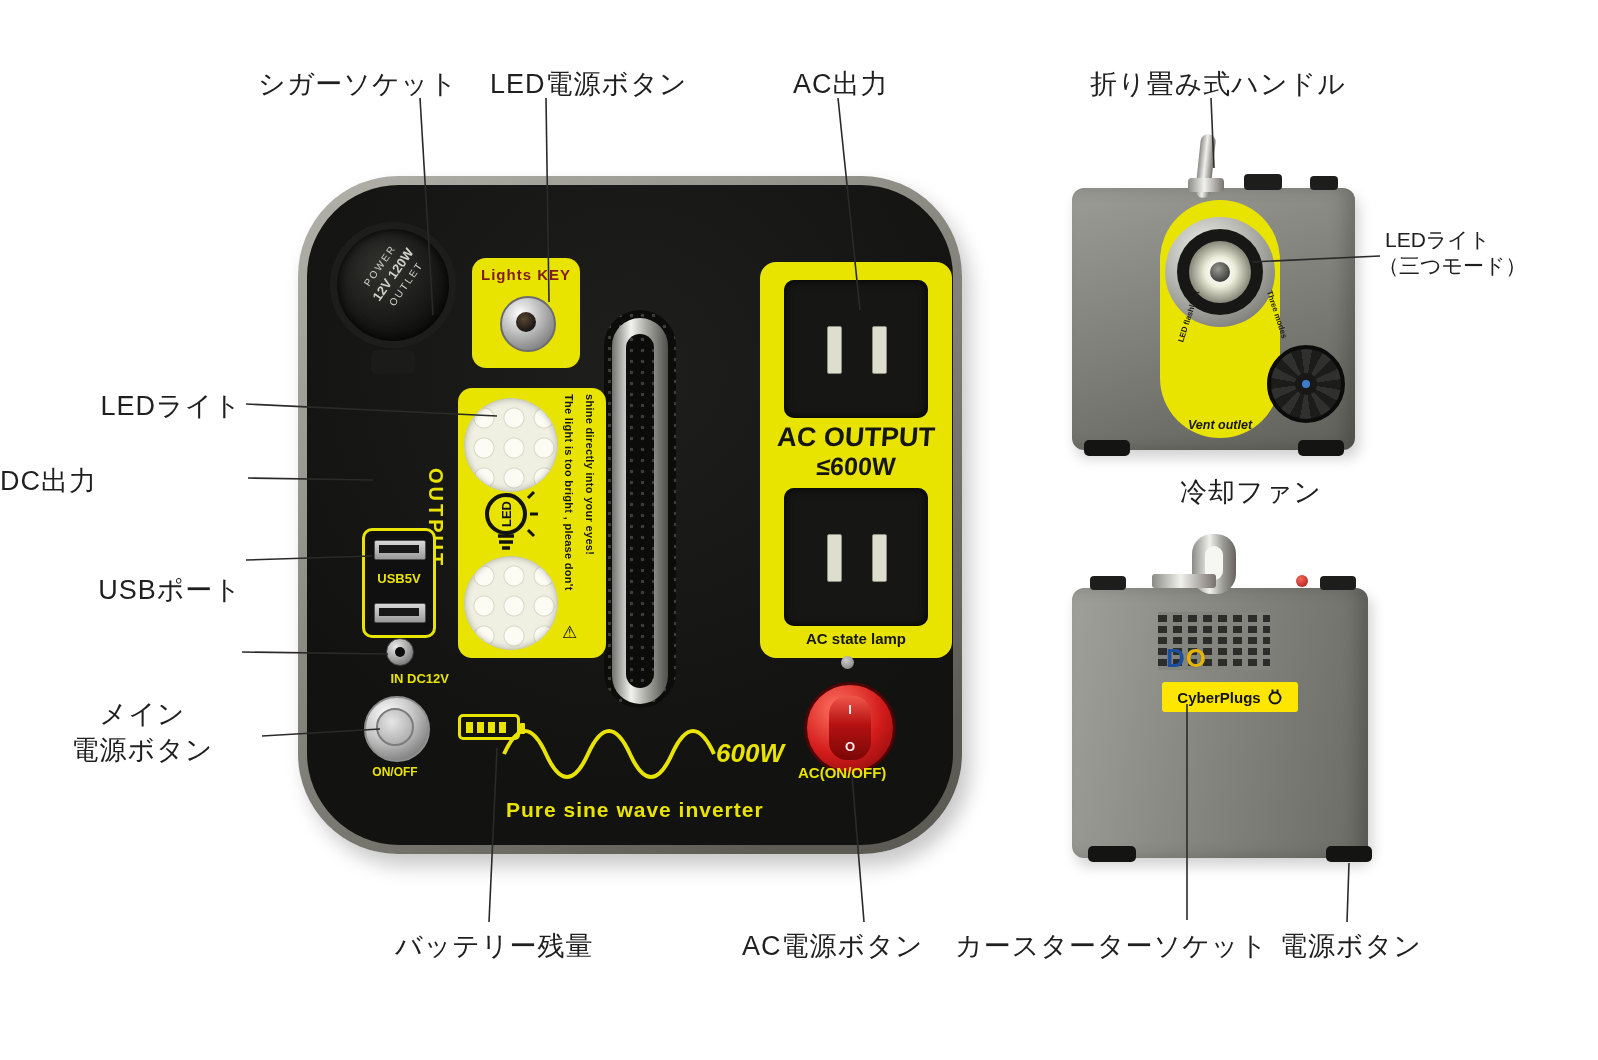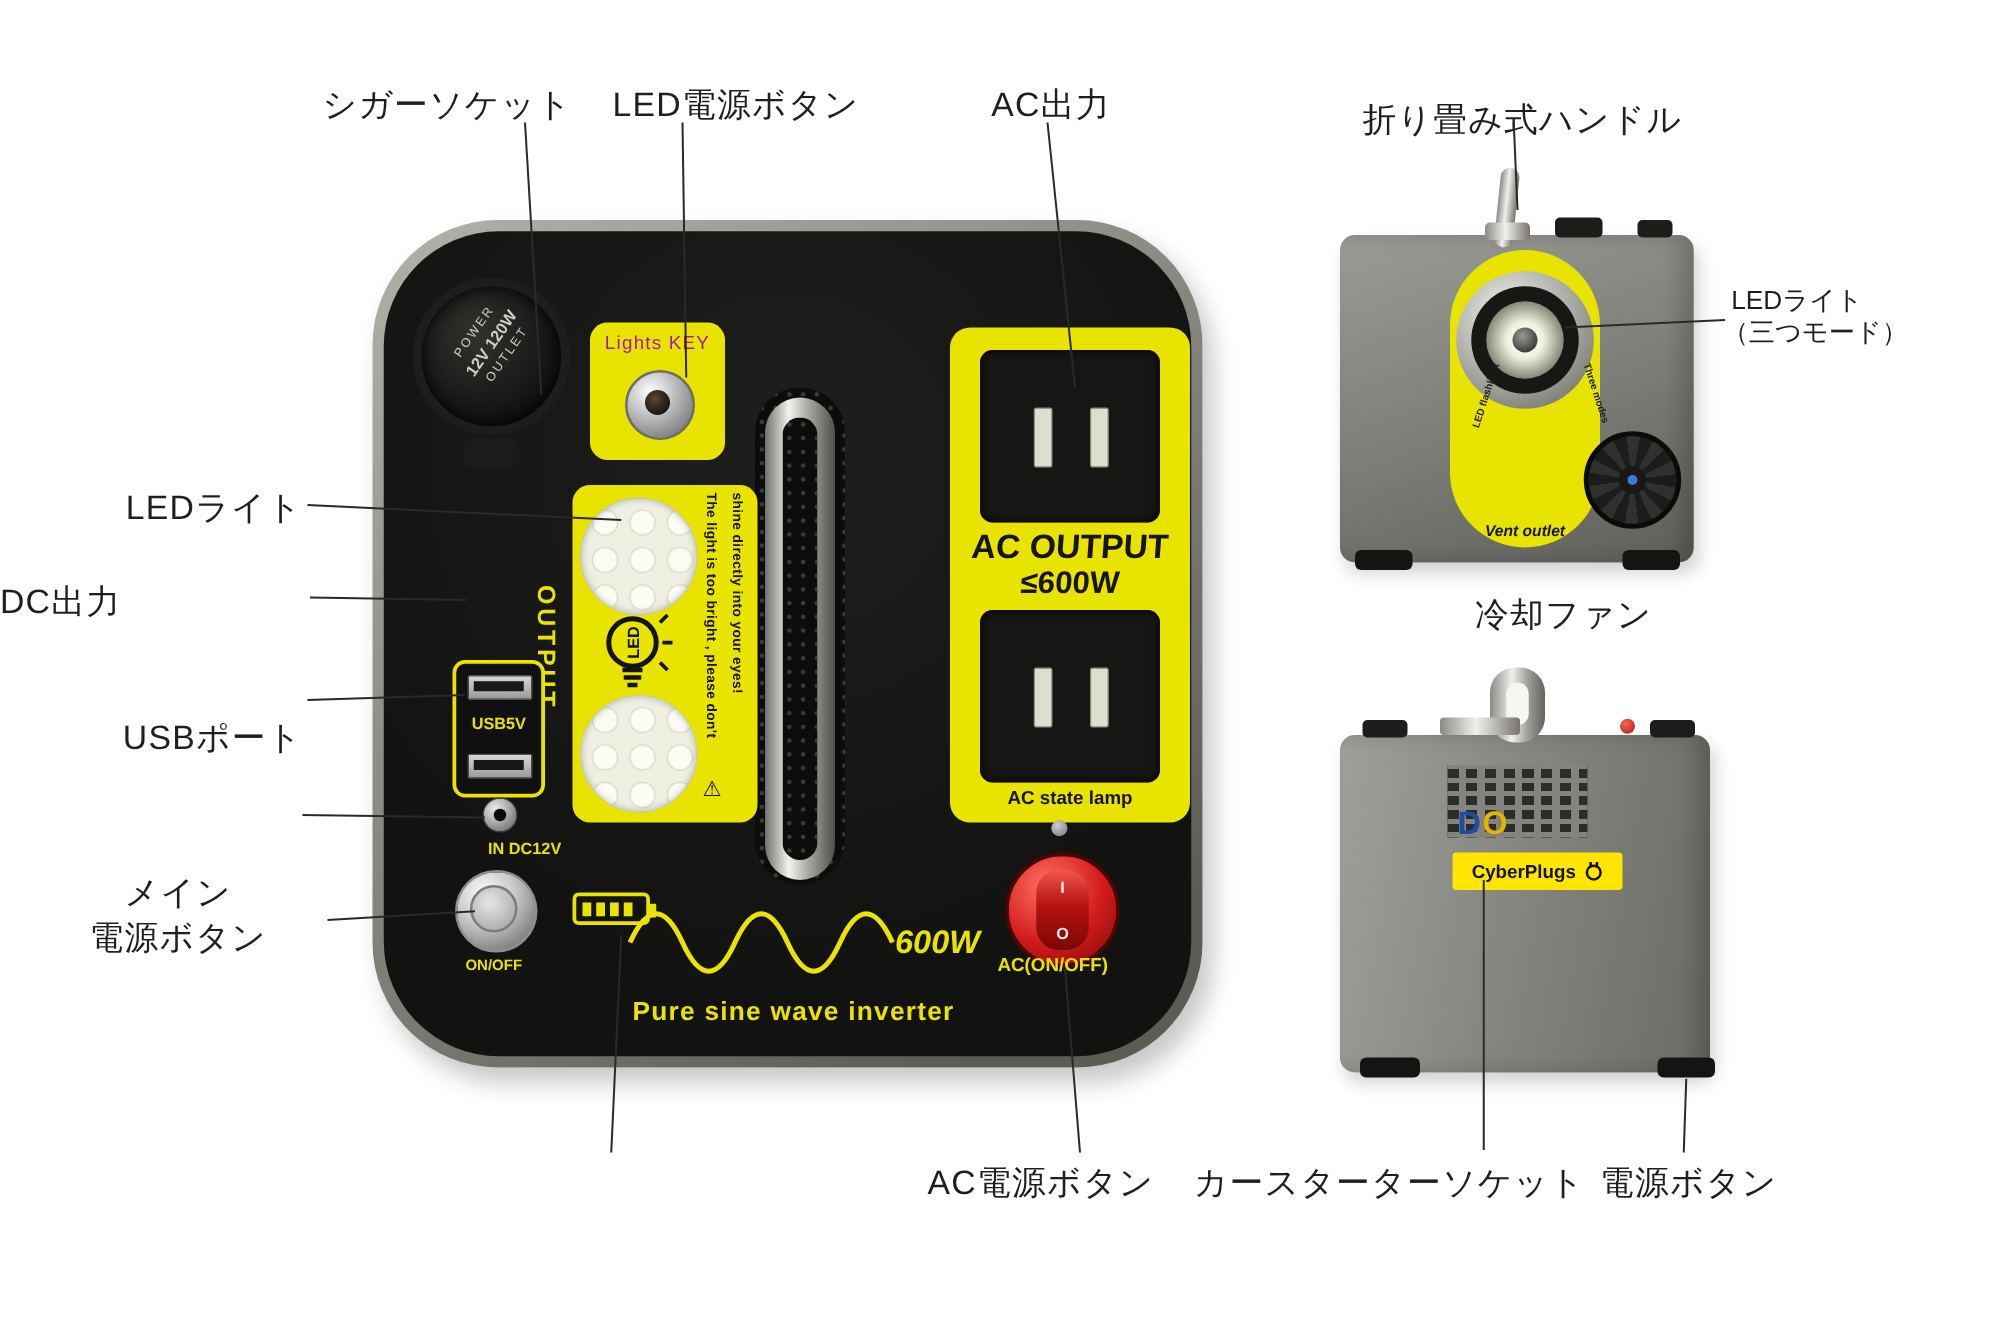--- a/index.html
+++ b/index.html
@@ -22,21 +22,21 @@
 
   .cigar-cap{width:112px;height:112px;border-radius:50%;
     background:radial-gradient(circle at 40% 35%,#32322f,#0f0f0e 75%);
     border:7px solid #1d1d1b;box-shadow:inset 0 0 12px #000;}
   .cigar-cap-text{transform:rotate(-55deg);text-align:center;color:#cfcfc8;margin-top:24px;}
   .ct-small{font-size:10px;letter-spacing:2px;}
   .ct-main{font-size:13px;font-weight:700;margin:3px 0;}
   .cigar-hinge{width:44px;height:24px;background:#1b1b19;border-radius:6px;margin:2px auto 0;}
 
   .yellow-panel{position:absolute;background:#e9e300;border-radius:14px;}
-  .lights-key-label{font-size:15px;font-weight:400;color:#a21caf;text-align:center;padding-top:8px;letter-spacing:1px;}
+  .lights-key-label{font-size:15px;font-weight:700;color:#7f1d1d;text-align:center;padding-top:8px;letter-spacing:1px;}
   .metal-btn{position:absolute;left:28px;top:38px;width:52px;height:52px;border-radius:50%;
     background:radial-gradient(circle at 35% 30%,#ffffff,#9e9e9e 60%,#5f5f5f);border:2px solid #6c6c6c;}
   .metal-btn .core{position:absolute;left:14px;top:14px;width:20px;height:20px;border-radius:50%;
     background:radial-gradient(circle at 40% 35%,#5a4632,#141414 75%);}
 
   .vent-dots{background-color:#0c0c0b;background-image:radial-gradient(circle,#3c3c3a 1.5px,transparent 2.1px);background-size:11px 11px;}
   .vent-strip{position:absolute;border-radius:36px;}
   .handle{position:absolute;border-radius:28px;
     background:linear-gradient(90deg,#70706c,#f2f2ef 34%,#a8a8a2 62%,#4f4f4b);}
   .handle .hole{position:absolute;left:14px;top:16px;right:14px;bottom:16px;border-radius:15px;}
@@ -119,33 +119,34 @@
   .red-dot{position:absolute;width:12px;height:12px;border-radius:50%;background:radial-gradient(circle at 38% 32%,#f06a5a,#b01212);}
 </style>
 </head>
 <body>
 
 <div class="canvas">
 
   <div class="callout" style="left:258px;top:66px">シガーソケット</div>
   <div class="callout" style="left:490px;top:66px">LED電源ボタン</div>
   <div class="callout" style="left:793px;top:66px">AC出力</div>
-  <div class="callout" style="left:1090px;top:78px">折り畳み式ハンドル</div>
+  <div class="callout" style="left:1090px;top:66px">折り畳み式ハンドル</div>
 
   <div class="callout small" style="left:1385px;top:226px">LEDライト</div>
   <div class="callout small" style="left:1378px;top:252px">（三つモード）</div>
 
   <div class="callout" style="left:0;width:242px;text-align:right;top:388px">LEDライト</div>
   <div class="callout" style="left:0;width:242px;text-align:left;top:463px">DC出力</div>
   <div class="callout" style="left:0;width:242px;text-align:right;top:572px">USBポート</div>
   <div class="callout" style="left:30px;width:225px;text-align:center;top:696px">メイン</div>
   <div class="callout" style="left:30px;width:225px;text-align:center;top:732px">電源ボタン</div>
 
   <div class="callout" style="left:1180px;top:474px">冷却ファン</div>
 
+  <div class="callout" style="left:395px;top:928px">バッテリー残量</div>
   <div class="callout" style="left:742px;top:928px">AC電源ボタン</div>
   <div class="callout" style="left:955px;top:928px">カースターターソケット</div>
   <div class="callout" style="left:1280px;top:928px">電源ボタン</div>
 
   <div class="front-body">
     <div class="front-face">
 
       <div style="position:absolute;left:23px;top:37px">
         <div class="cigar-cap">
           <div class="cigar-cap-text">

